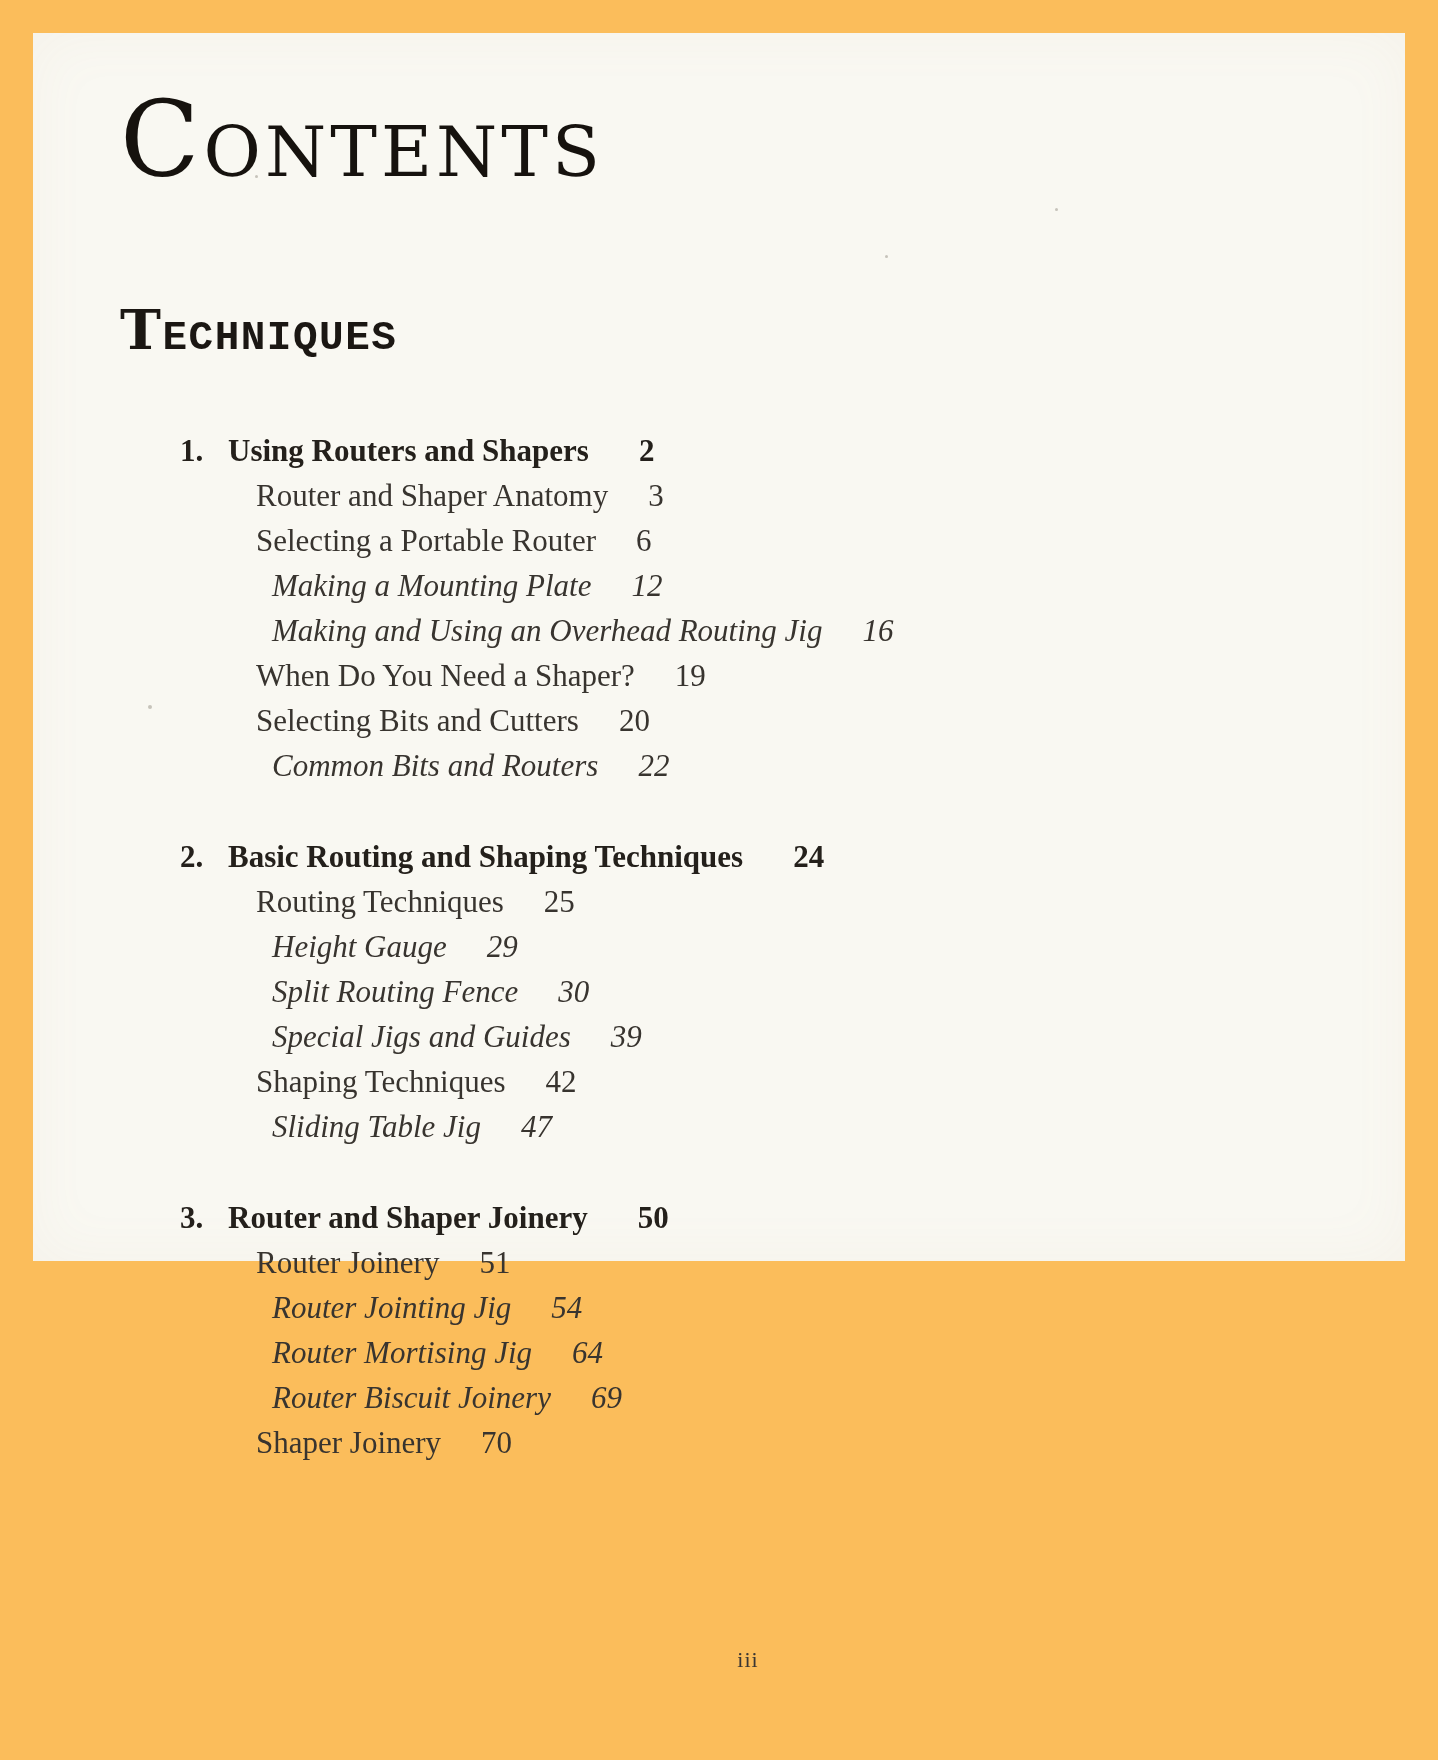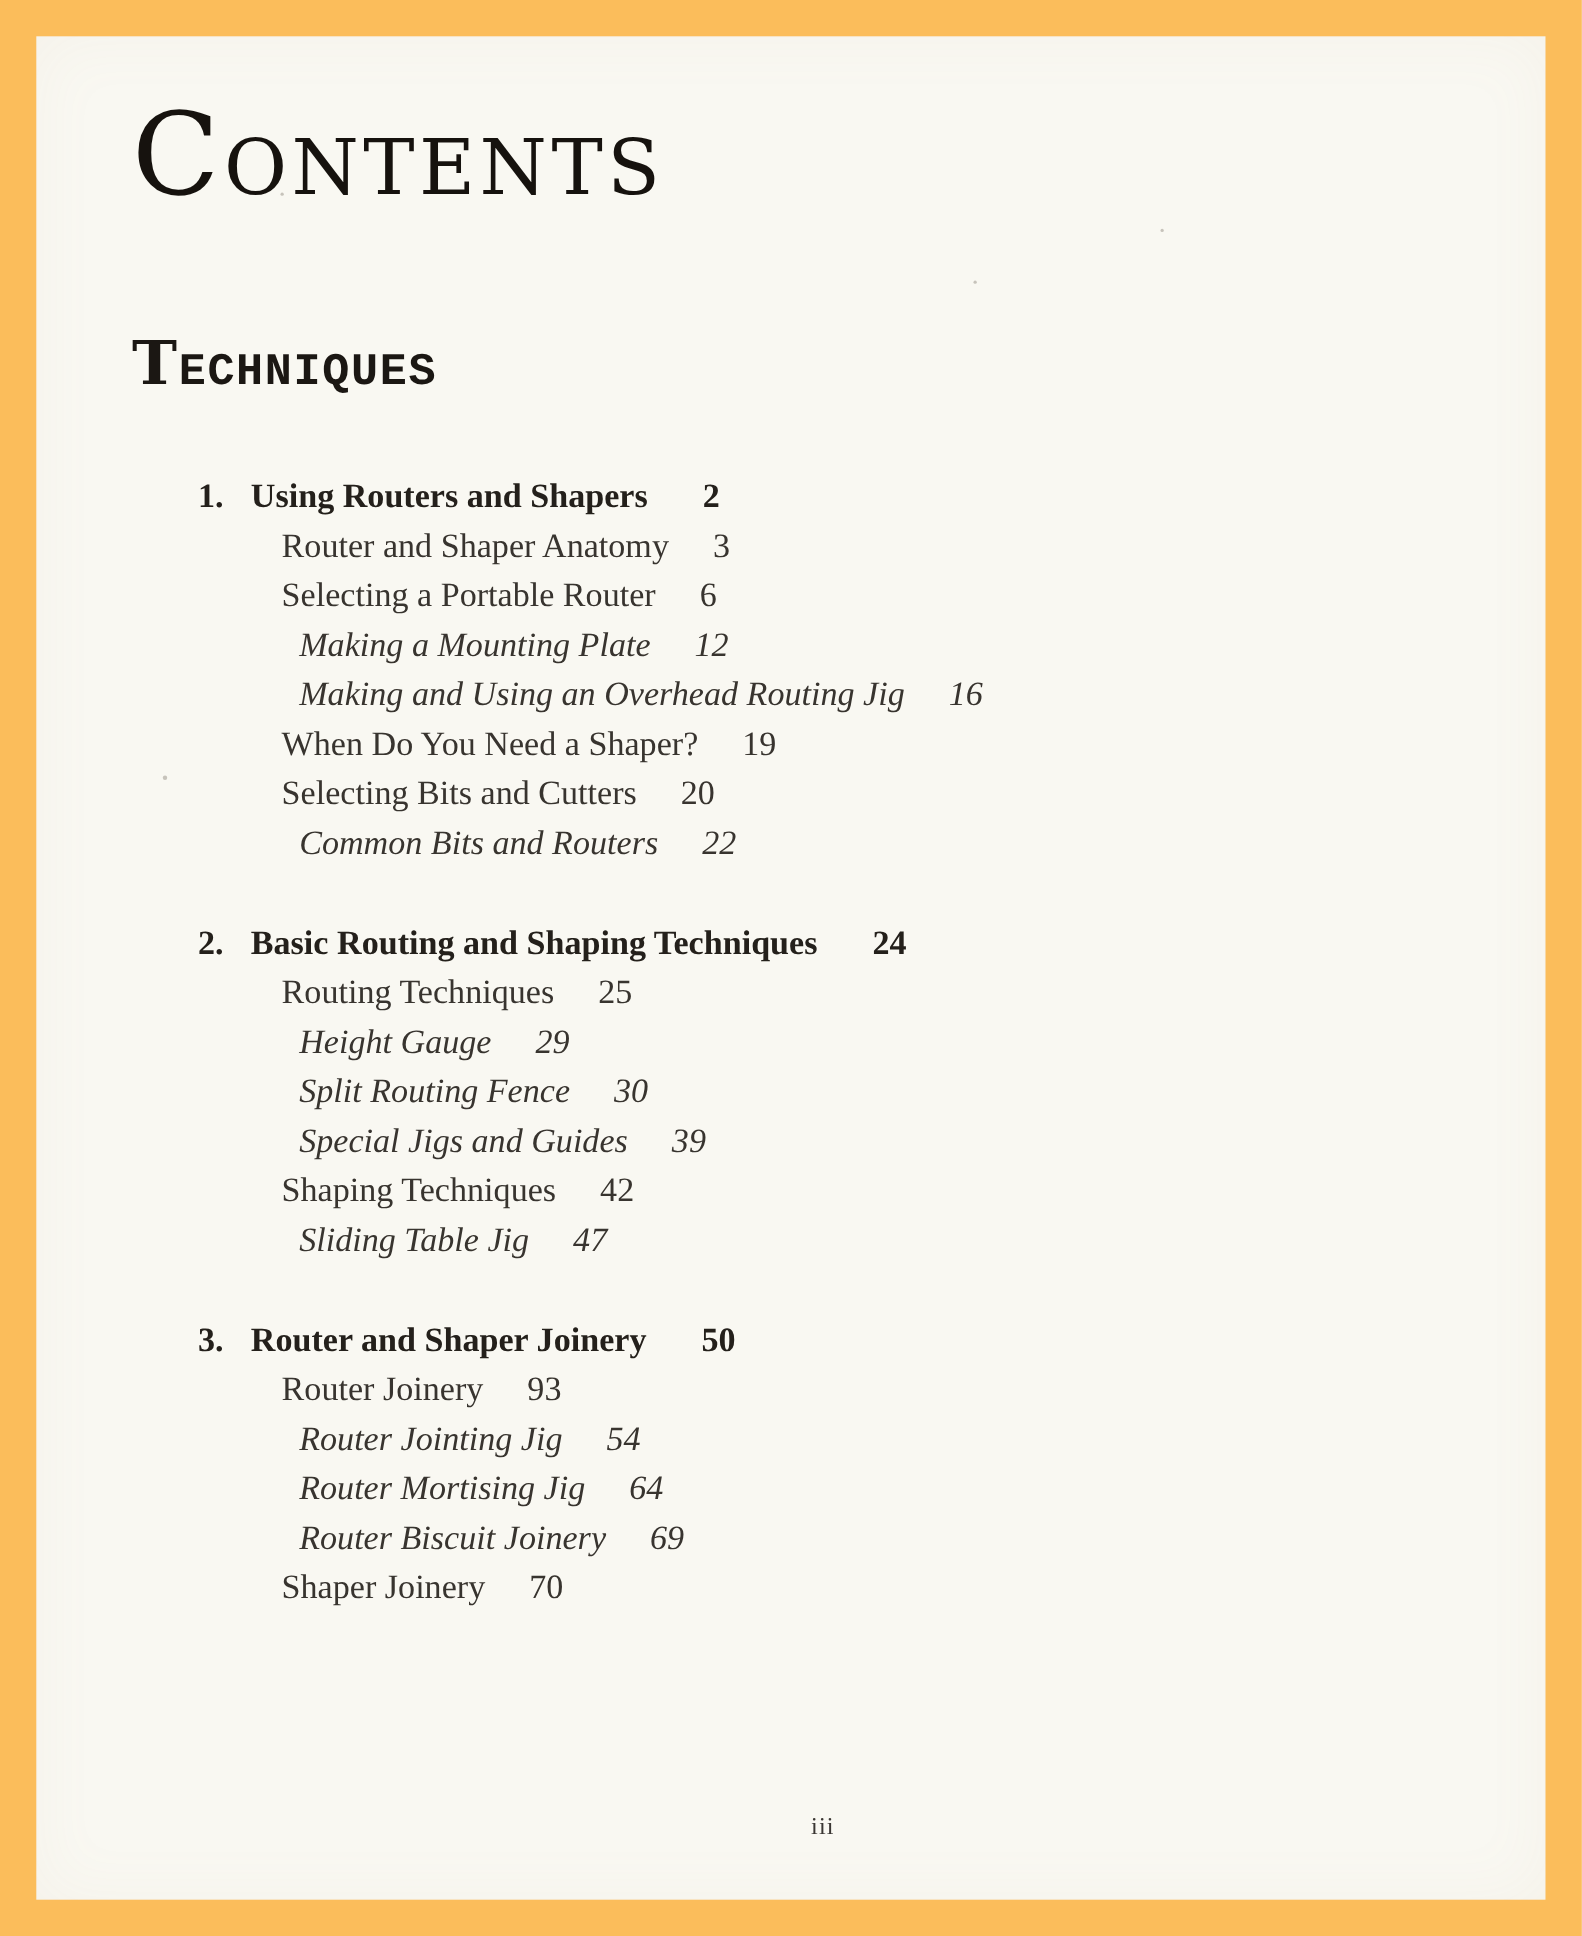--- a/index.html
+++ b/index.html
@@ -12,21 +12,21 @@
     background: #FBBD5B;
     font-family: "Liberation Serif", serif;
     overflow: hidden;
     position: relative;
   }
   .paper {
     position: absolute;
     left: 33px;
     top: 33px;
     width: 1372px;
-    height: 1694px;
+    height: 1228px;
     background: #F9F8F2;
     box-shadow: inset 0 0 60px rgba(180,160,120,0.06);
   }
   .content {
     padding: 55px 0 0 87px;
   }
   
   h1.title {
     margin: 0 0 85px 0;
     font-family: "DejaVu Serif", serif;
@@ -163,21 +163,21 @@
         <div class="entry italic"><span class="e-title">Split Routing Fence</span><span class="e-page">30</span></div>
         <div class="entry italic"><span class="e-title">Special Jigs and Guides</span><span class="e-page">39</span></div>
         <div class="entry"><span class="e-title">Shaping Techniques</span><span class="e-page">42</span></div>
         <div class="entry italic"><span class="e-title">Sliding Table Jig</span><span class="e-page">47</span></div>
       </section>
 
       <section class="chapter">
         <div class="chapter-line">
           <span class="ch-num">3.</span><span class="ch-title">Router and Shaper Joinery</span><span class="ch-page">50</span>
         </div>
-        <div class="entry"><span class="e-title">Router Joinery</span><span class="e-page">93</span></div>
+        <div class="entry"><span class="e-title">Router Joinery</span><span class="e-page">51</span></div>
         <div class="entry italic"><span class="e-title">Router Jointing Jig</span><span class="e-page">54</span></div>
         <div class="entry italic"><span class="e-title">Router Mortising Jig</span><span class="e-page">64</span></div>
         <div class="entry italic"><span class="e-title">Router Biscuit Joinery</span><span class="e-page">69</span></div>
         <div class="entry"><span class="e-title">Shaper Joinery</span><span class="e-page">70</span></div>
       </section>
 
     </div>
   </div>
 
   <div class="folio">iii</div>

